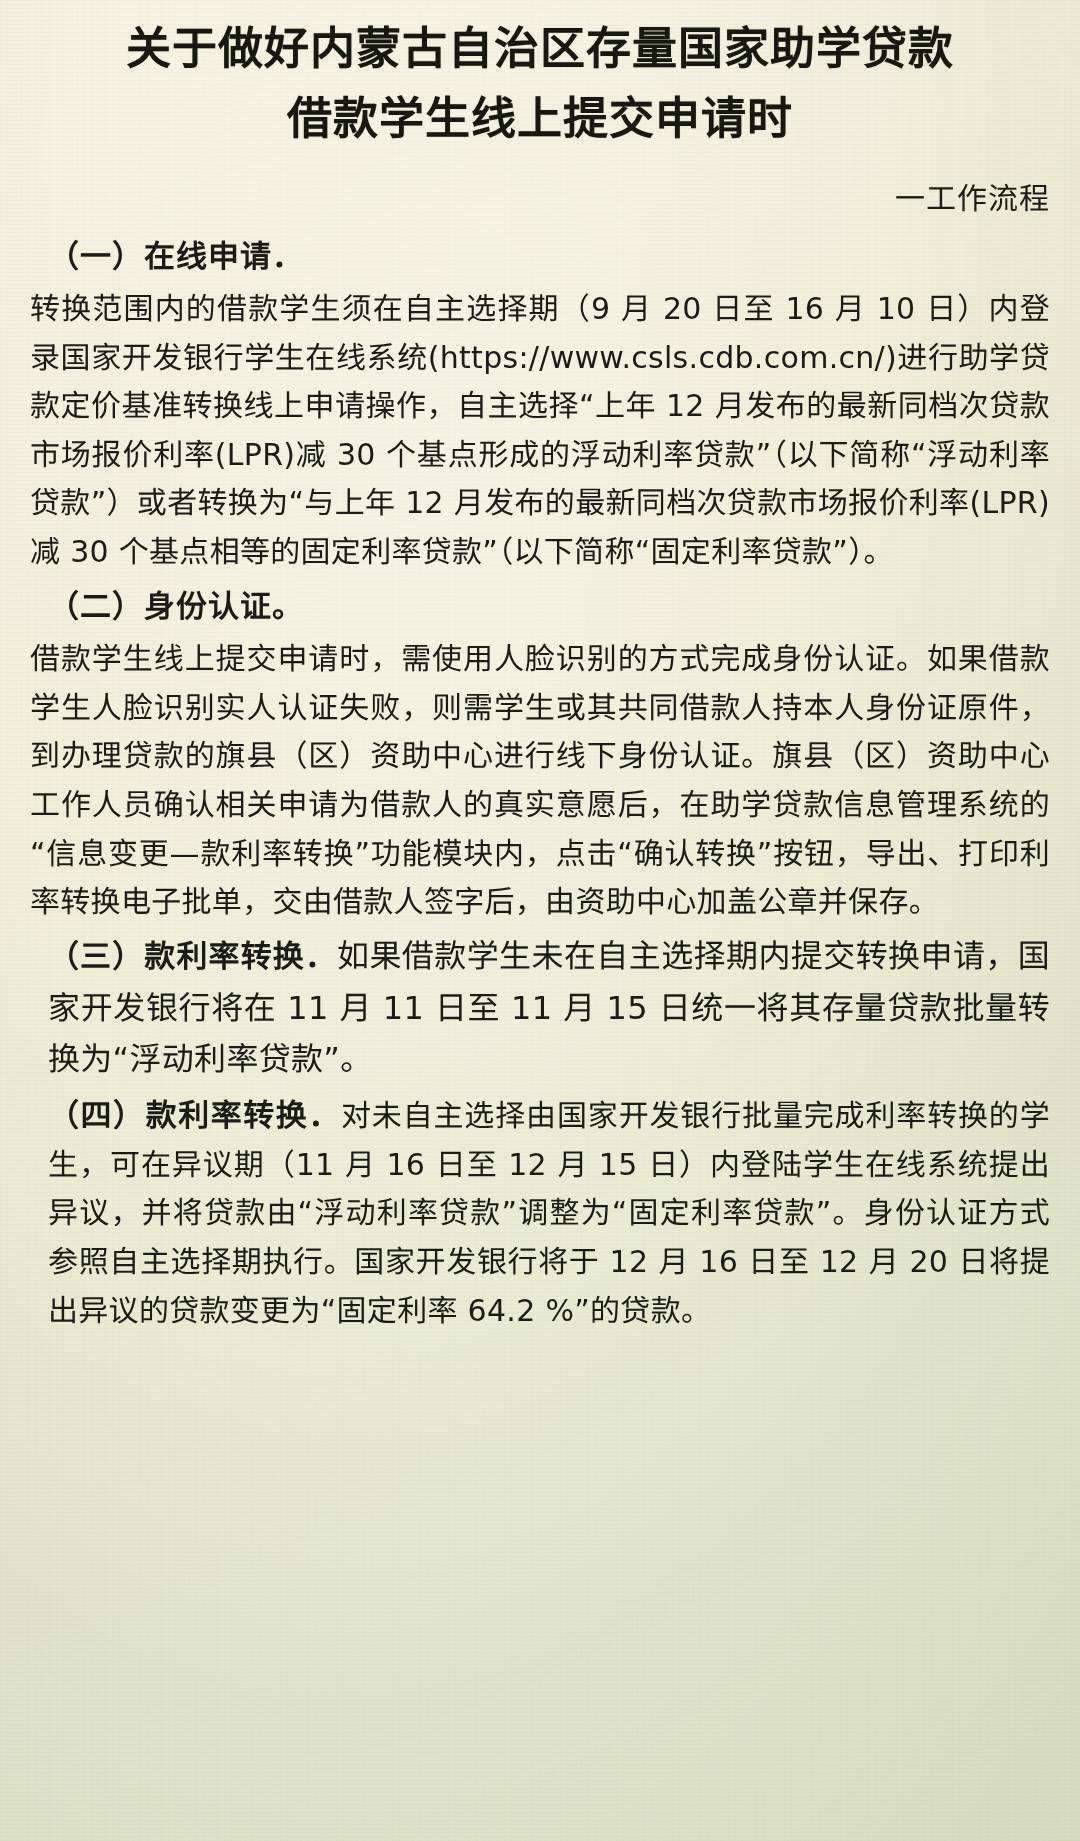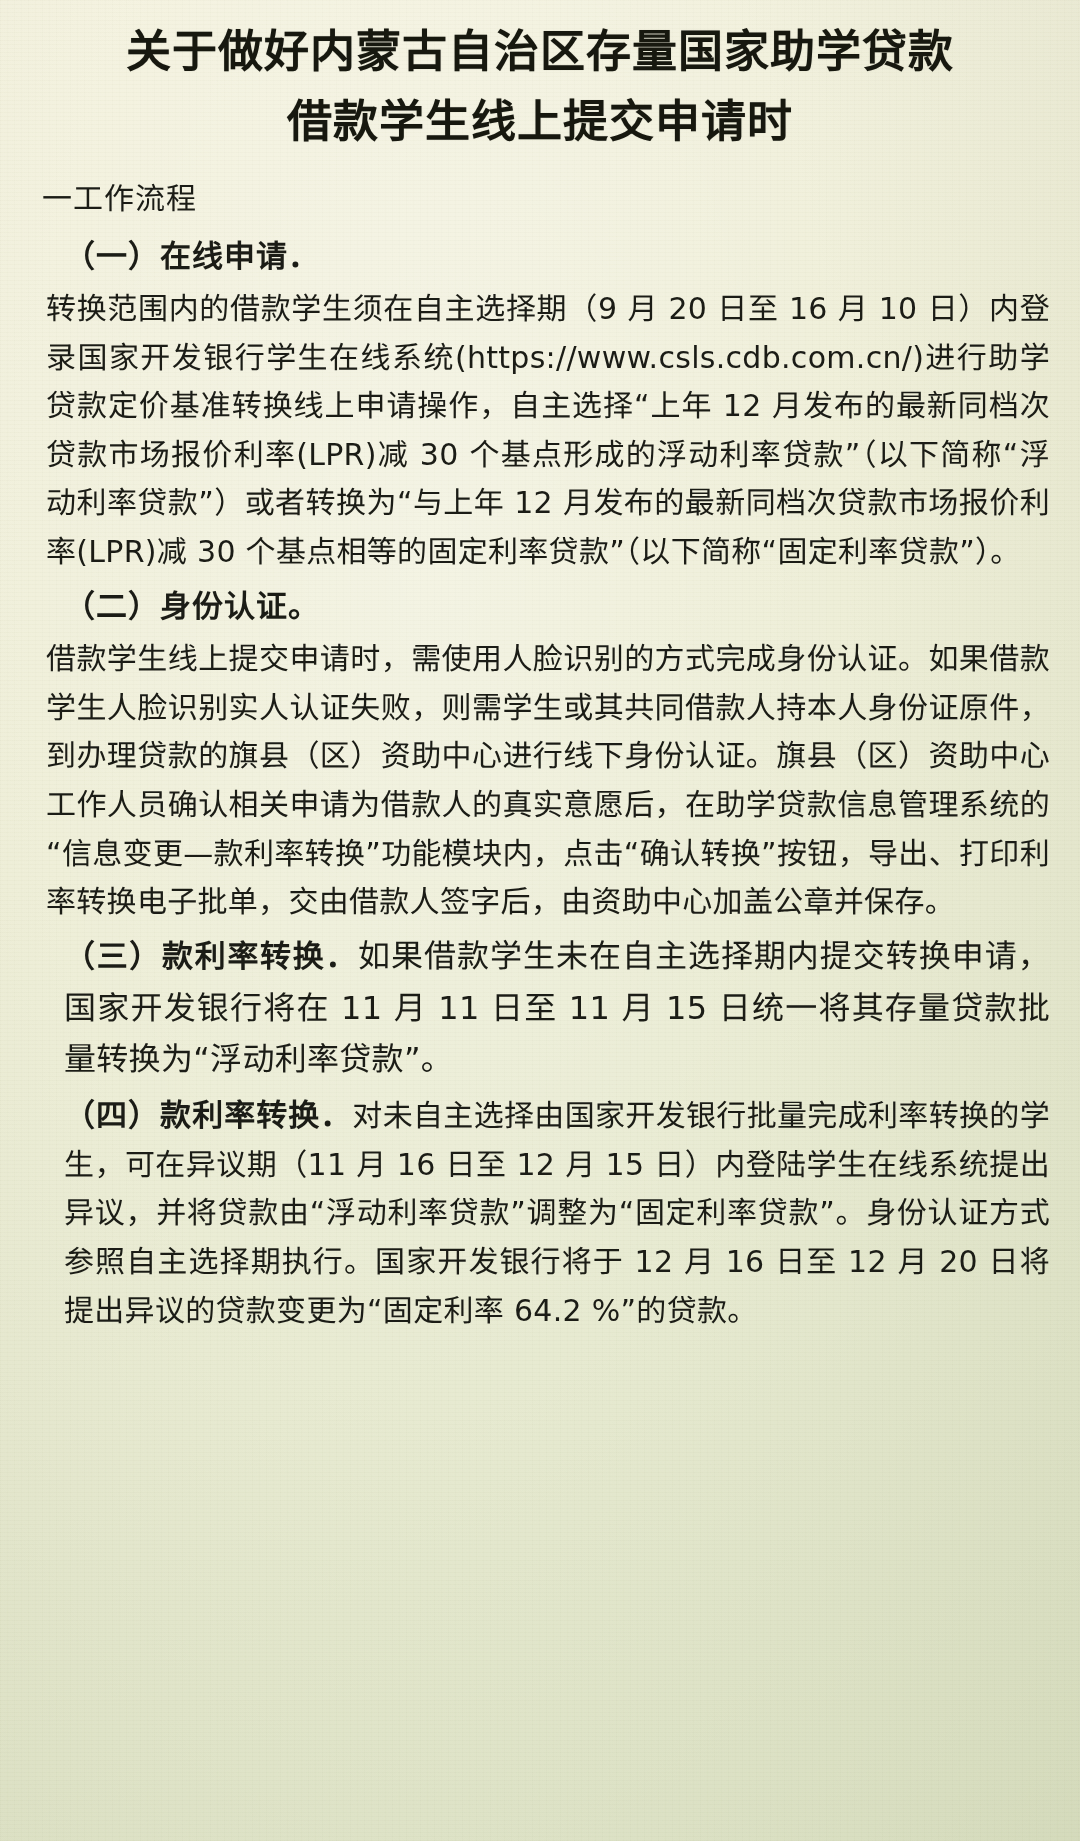--- a/index.html
+++ b/index.html
@@ -62,40 +62,41 @@
 
   .content {
     position: relative;
     z-index: 2;
     color: #1b1c16;
   }
 
   
   .doc-title {
     text-align: center;
-    font-family: Liberation Serif, serif;
+    font-family: Liberation Mono, monospace;
     font-weight: 700;
     font-size: 45px;
     line-height: 1.55;
     letter-spacing: 1px;
     margin: 0 0 2px 0;
     color: #17180f;
     text-shadow: 0 0 1px rgba(0,0,0,0.25);
   }
   .doc-title .line2 {
     display: block;
   }
 
   
   .section-head {
     font-size: 30px;
     line-height: 1.5;
     margin: 18px 0 10px 12px;
     letter-spacing: 1px;
     color: #1b1c16;
+    text-align: right;
   }
 
   p.para {
     margin: 0 0 4px 0;
     font-size: 30px;
     line-height: 1.62;
     text-align: justify;
     text-justify: inter-ideograph;
     letter-spacing: 0.3px;
     color: #1b1c16;
@@ -111,21 +112,20 @@
     font-size: 31px;
     letter-spacing: 1px;
   }
 
   .small-run {
     font-size: 32px;
   }
 
   .block {
     margin-bottom: 2px;
-    margin-left: 16px;
   }
 </style>
 </head>
 <body>
 
 <div class="page">
   <div class="paper-grain"></div>
   <div class="vignette"></div>
 
   <div class="content">

